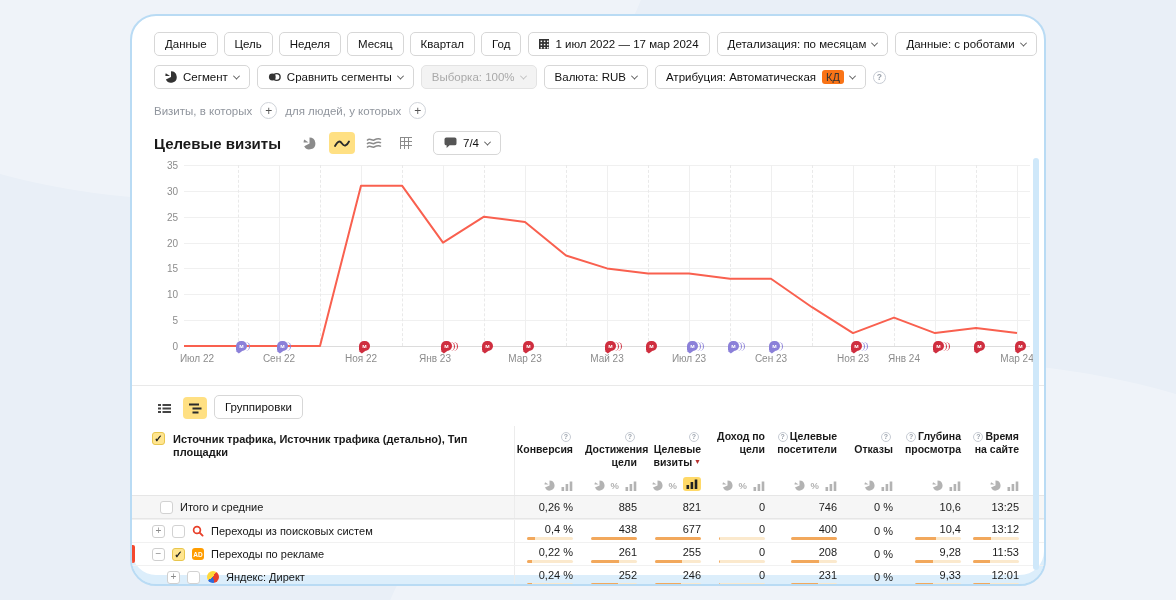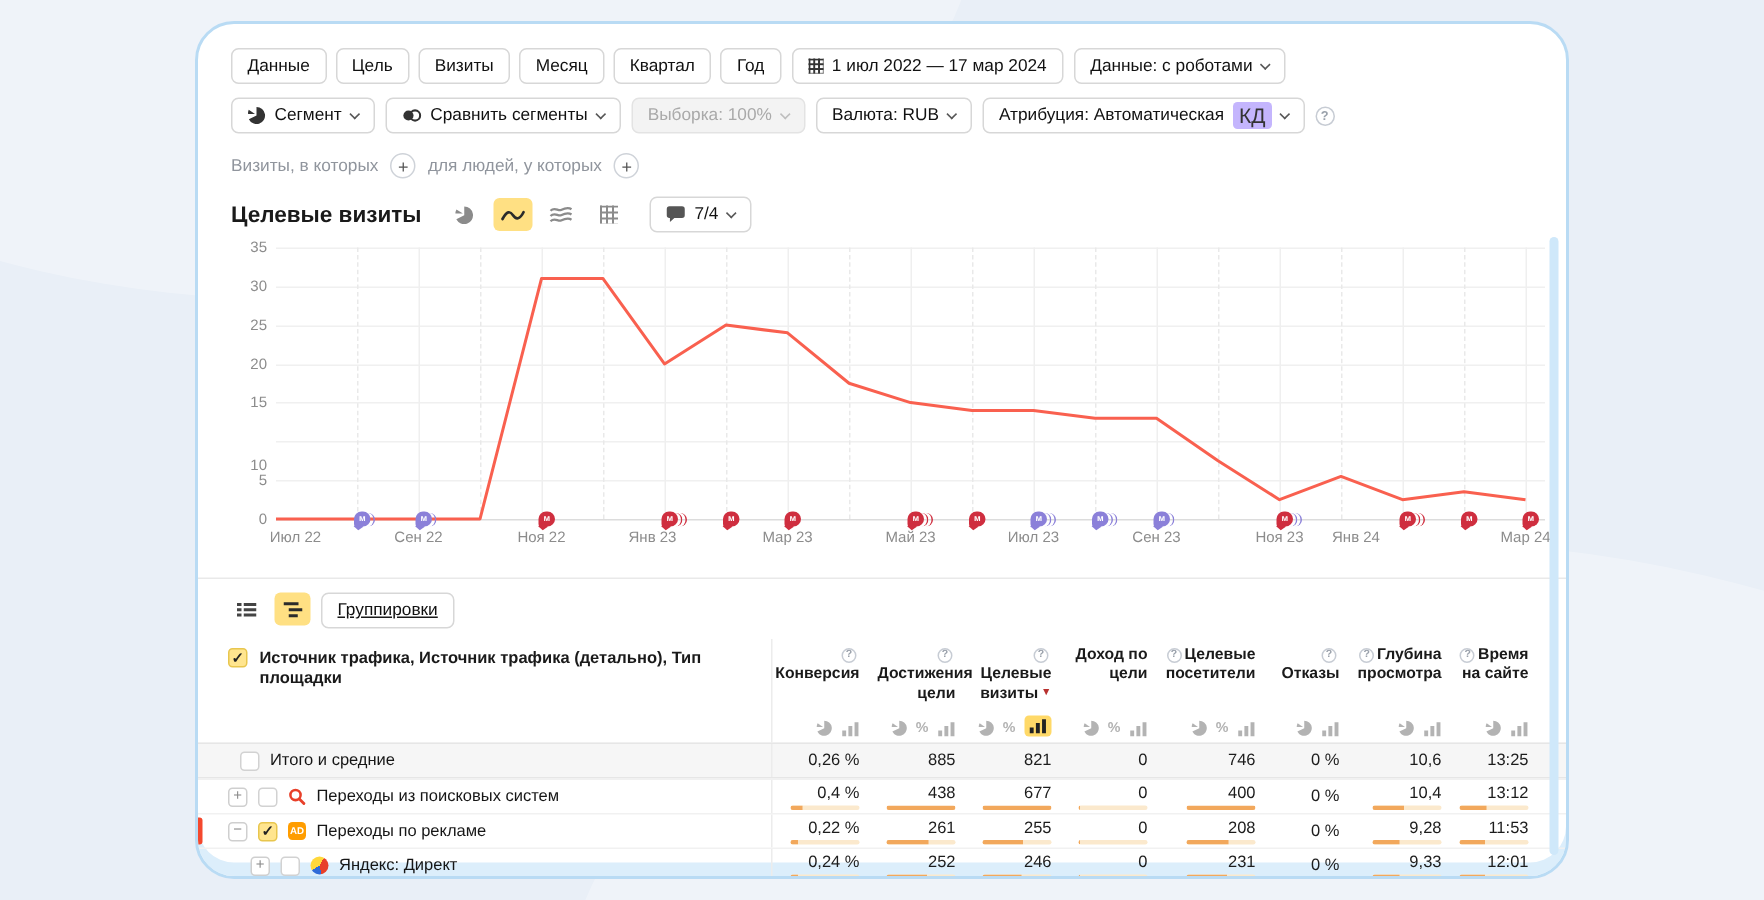--- a/index.html
+++ b/index.html
@@ -20,21 +20,21 @@
   .r3 { margin:13px 18px 0 22px; gap:8px; }
   .btn { display:inline-flex; align-items:center; gap:6px; height:24px; padding:0 10px; background:#fff;
          border:1px solid #d7d7d7; border-radius:5px; font-size:11.5px; color:#111; cursor:pointer; white-space:nowrap; font-family:inherit; }
   .btn.disabled { background:#f3f3f3; border-color:#e3e3e3; color:#a9a9a9; }
   .chev { width:5px; height:5px; border:solid currentColor; border-width:0 1.3px 1.3px 0; transform:rotate(45deg) translate(-1px,-1px); opacity:.7; flex:0 0 auto; }
   .help { width:13px; height:13px; border:1.3px solid #c7ccd4; border-radius:50%; color:#9aa1ab; font-size:8.5px;
           display:inline-flex; align-items:center; justify-content:center; font-weight:bold; }
   .grid-ic { width:10px; height:10px;
     background-image:linear-gradient(#333 1.2px, transparent 1.2px), linear-gradient(90deg,#333 1.2px, transparent 1.2px);
     background-size:3.2px 3.2px; background-position:0 0; }
-  .badge { background:#c4b5fd; border-radius:3px; padding:1px 4px; font-size:14px; color:#333; }
+  .badge { background:#f97316; border-radius:3px; padding:1px 4px; font-size:11px; color:#333; }
   .ic { display:inline-flex; align-items:center; justify-content:center; }
 
   
   .filt { color:#90959d; font-size:11.5px; display:flex; align-items:center; gap:8px; }
   .plus-circle { width:17px; height:17px; border-radius:50%; border:1.4px solid #cfd3d9; color:#555; background:#fff;
                  display:inline-flex; align-items:center; justify-content:center; font-size:12px; line-height:1; cursor:pointer; }
 
   
   .chead { margin:12px 18px 0 22px; display:flex; align-items:center; gap:6px; }
   .ctitle { font-size:15px; font-weight:bold; margin-right:10px; }
@@ -57,21 +57,21 @@
   .mk { position:absolute; width:16px; height:12px; cursor:pointer; }
   .mk .arc { position:absolute; top:1px; width:5px; height:9px; border-right:1.7px solid; border-radius:0 6px 6px 0; }
   .mk .bub { position:absolute; left:0; top:0; width:11px; height:10px; border-radius:6px 6px 6px 2px; color:#fff;
              font-size:6px; font-weight:bold; display:flex; align-items:center; justify-content:center; z-index:2; }
   .mk .tail { position:absolute; left:1px; bottom:-2px; width:4px; height:4px; background:inherit; transform:rotate(40deg) skewX(-15deg); }
 
   .divider { margin-top:12px; border-top:1px solid #e9e9e9; }
 
   
   .tbar { display:flex; align-items:center; margin:9px 14px 7px 20px; }
-  .tbar-left { flex:1; display:flex; align-items:flex-start; gap:7px;text-decoration:underline; }
+  .tbar-left { flex:1; display:flex; align-items:flex-end; gap:7px; }
   .tbar-right { width:516px; display:flex; align-items:center; gap:8px; }
   .tog { width:24px; height:22px; border-radius:4px; display:inline-flex; align-items:center; justify-content:center; color:#444; cursor:pointer; }
   .tog.sel { background:#ffe083; }
 
   .thead { display:flex; align-items:stretch; padding:0 14px 0 20px; }
   .thead-left { flex:1; display:flex; align-items:flex-start; gap:8px; padding-top:6px; }
   .dim-title { font-size:11px; font-weight:bold; line-height:1.2; padding-top:1px; }
   .cols { width:516px; display:grid; grid-template-columns:70px 64px 64px 64px 72px 56px 68px 58px; border-left:1px solid #ececec; }
   .colh { display:flex; flex-direction:column; justify-content:space-between; padding:4px 12px 4px 0; }
   .colh .lab { font-size:10.5px; font-weight:bold; text-align:right; line-height:1.25; color:#1a1a1a; display:block; }
@@ -105,28 +105,32 @@
 
 <div class="bg-wave w1"></div>
 <div class="bg-wave w2"></div>
 
 <div class="card">
 
   <div class="row r1">
     <span class="row" style="gap:6px" id="period-buttons">
         <button class="btn">Данные</button>
         <button class="btn">Цель</button>
-        <button class="btn">Визиты</button>
+        <button class="btn">Неделя</button>
         <button class="btn">Месяц</button>
         <button class="btn">Квартал</button>
         <button class="btn">Год</button>
       </span>
     <button class="btn">
       <span class="grid-ic ic"></span>
       <span>1 июл 2022 — 17 мар 2024</span>
+    </button>
+    <button class="btn">
+      <span>Детализация: по месяцам</span>
+        <i class="chev"></i>
     </button>
     <button class="btn">
       <span>Данные: с роботами</span>
         <i class="chev"></i>
     </button>
 
   </div>
 
   <div class="row r2">
     <button class="btn">
@@ -203,21 +207,21 @@
         </span>
       <span>7/4</span>
       <i class="chev"></i>
     </button>
   </div>
 
   <div class="chart-wrap">
     <div class="ylabs" id="ylabs">
         <div style="top: 180px;">0</div>
         <div style="top: 154.143px;">5</div>
-        <div style="top: 128.286px; margin-top: 16px;">10</div>
+        <div style="top: 128.286px;">10</div>
         <div style="top: 102.429px;">15</div>
         <div style="top: 76.5714px;">20</div>
         <div style="top: 50.7143px;">25</div>
         <div style="top: 24.8571px;">30</div>
         <div style="top: -1px;">35</div>
       </div>
     <div class="plot" id="plot">
         <div class="gl-h" style="top: 155.143px;"></div>
         <div class="gl-h" style="top: 129.286px;"></div>
         <div class="gl-h" style="top: 103.429px;"></div>

